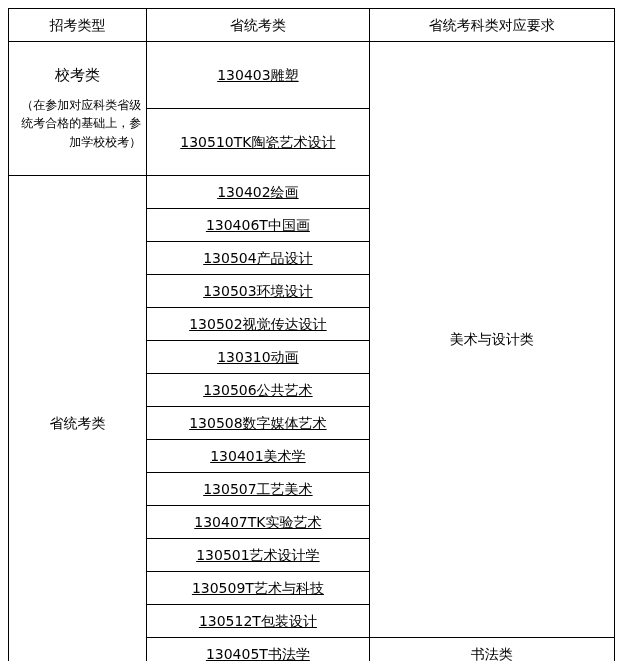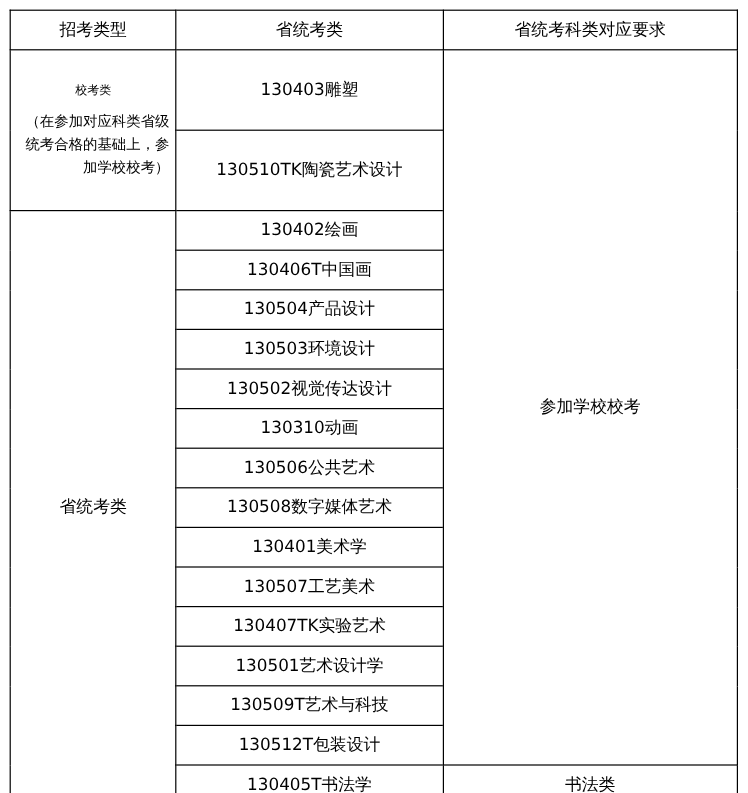--- a/index.html
+++ b/index.html
@@ -47,39 +47,40 @@
     height: 62px;
   }
   td.row-normal {
     height: 28px;
   }
   td.exam-type-school {
     font-size: 14px;
     padding: 4px 10px;
   }
   .school-title {
-    font-size: 10px;
+    font-size: 15px;
     margin-bottom: 10px;
     display: block;
   }
   .school-note {
     font-size: 12px;
     line-height: 1.55;
     display: block;
     text-align: right;
     padding: 0 2px;
   }
   td.exam-type-prov {
     font-size: 14px;
   }
   td.category-cell {
     font-size: 14px;
   }
   td.major-cell {
     font-size: 14px;
+    text-decoration: underline;
   }
 </style>
 </head>
 <body>
 
 <div class="sheet">
   <table class="majors">
     <colgroup>
       <col class="c1">
       <col class="c2">
@@ -93,21 +94,21 @@
       </tr>
     </thead>
     <tbody>
 
       <tr>
         <td class="exam-type-school" rowspan="2">
           <span class="school-title">校考类</span>
           <span class="school-note">（在参加对应科类省级统考合格的基础上，参加学校校考）</span>
         </td>
         <td class="row-tall major-cell">130403雕塑</td>
-        <td class="category-cell" rowspan="16">参加学校校考</td>
+        <td class="category-cell" rowspan="16">美术与设计类</td>
       </tr>
       <tr>
         <td class="row-tall major-cell">130510TK陶瓷艺术设计</td>
       </tr>
 
       <tr>
         <td class="exam-type-prov" rowspan="15">省统考类</td>
         <td class="row-normal major-cell">130402绘画</td>
       </tr>
       <tr>

